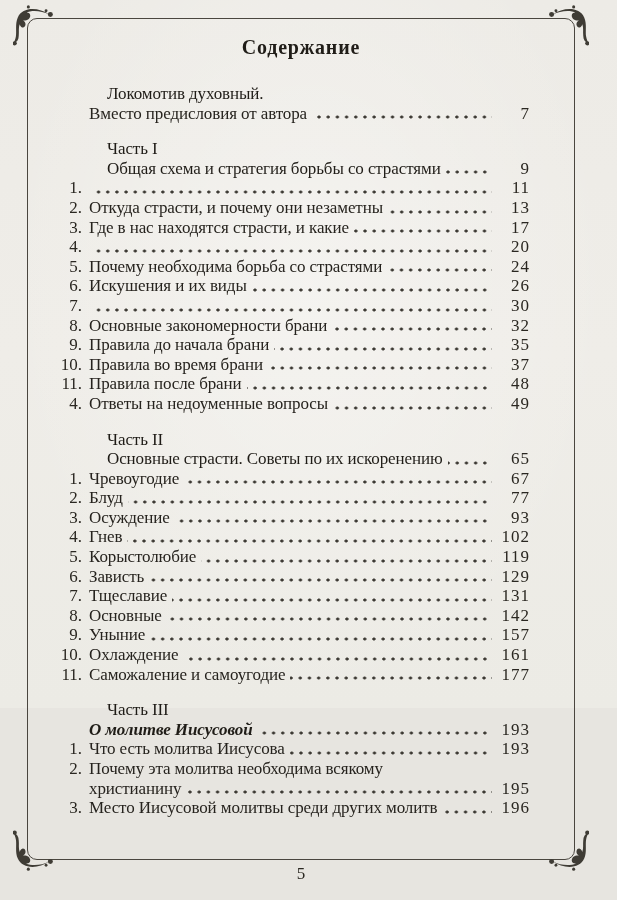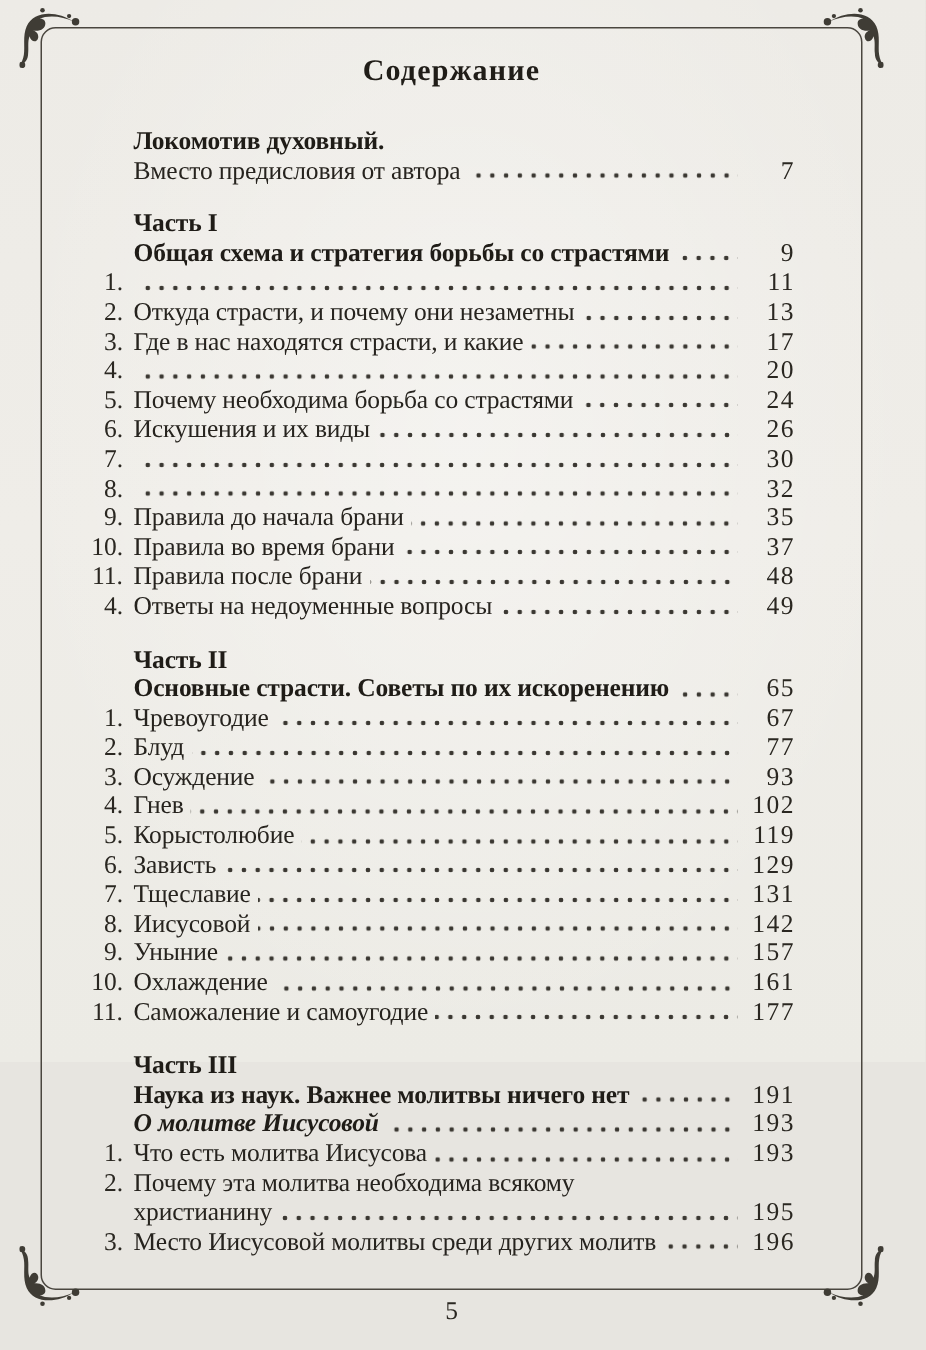--- a/index.html
+++ b/index.html
@@ -41,21 +41,21 @@
   .row{
     display:flex;align-items:baseline;
     height:19.6px;line-height:19.6px;
     font-size:17px;white-space:nowrap;
   }
   .num{
     flex:0 0 26px;text-align:right;margin-right:7px;
     color:#2a2721;
   }
   .txt{flex:0 0 auto;letter-spacing:-0.1px;}
-  .txt.bold{font-weight:bold;color:#1f1c17;}
+  .txt.bold{font-weight:normal;color:#1f1c17;margin-left:18px;}
   .txt.bolditalic{font-weight:bold;font-style:italic;color:#1f1c17;}
   .leader{
     flex:1 1 auto;min-width:8px;align-self:stretch;
     margin-left:5px;
     background-image:radial-gradient(circle, #3b3832 1.35px, rgba(0,0,0,0) 1.75px);
     background-size:9.2px 4px;
     background-repeat:repeat-x;
     background-position:right 3px bottom 4px;
   }
   .leader.noleader{background:none;}
@@ -200,20 +200,21 @@
     <span class="leader"></span>
     <span class="pg">26</span>
   </div>
         <div class="row">
     <span class="num">7.</span>
     <span class="leader"></span>
     <span class="pg">30</span>
   </div>
         <div class="row">
     <span class="num">8.</span>
+    <span class="txt">Основные закономерности брани</span>
     <span class="leader"></span>
     <span class="pg">32</span>
   </div>
         <div class="row">
     <span class="num">9.</span>
     <span class="txt">Правила до начала брани</span>
     <span class="leader"></span>
     <span class="pg">35</span>
   </div>
         <div class="row">
@@ -285,21 +286,21 @@
     <span class="pg">129</span>
   </div>
         <div class="row">
     <span class="num">7.</span>
     <span class="txt">Тщеславие</span>
     <span class="leader"></span>
     <span class="pg">131</span>
   </div>
         <div class="row">
     <span class="num">8.</span>
-    <span class="txt">Иисусовой</span>
+    <span class="txt">Основные</span>
     <span class="leader"></span>
     <span class="pg">142</span>
   </div>
         <div class="row">
     <span class="num">9.</span>
     <span class="txt">Уныние</span>
     <span class="leader"></span>
     <span class="pg">157</span>
   </div>
         <div class="row">
@@ -317,26 +318,20 @@
       </div>
       <div class="toc-section">
         <div class="row">
     <span class="num"></span>
     <span class="txt bold">Часть III</span>
     <span class="leader noleader"></span>
     <span class="pg"></span>
   </div>
         <div class="row">
     <span class="num"></span>
-    <span class="txt bold">Наука из наук. Важнее молитвы ничего нет</span>
-    <span class="leader"></span>
-    <span class="pg">191</span>
-  </div>
-        <div class="row">
-    <span class="num"></span>
     <span class="txt bolditalic">О молитве Иисусовой</span>
     <span class="leader"></span>
     <span class="pg">193</span>
   </div>
         <div class="row">
     <span class="num">1.</span>
     <span class="txt">Что есть молитва Иисусова</span>
     <span class="leader"></span>
     <span class="pg">193</span>
   </div>

